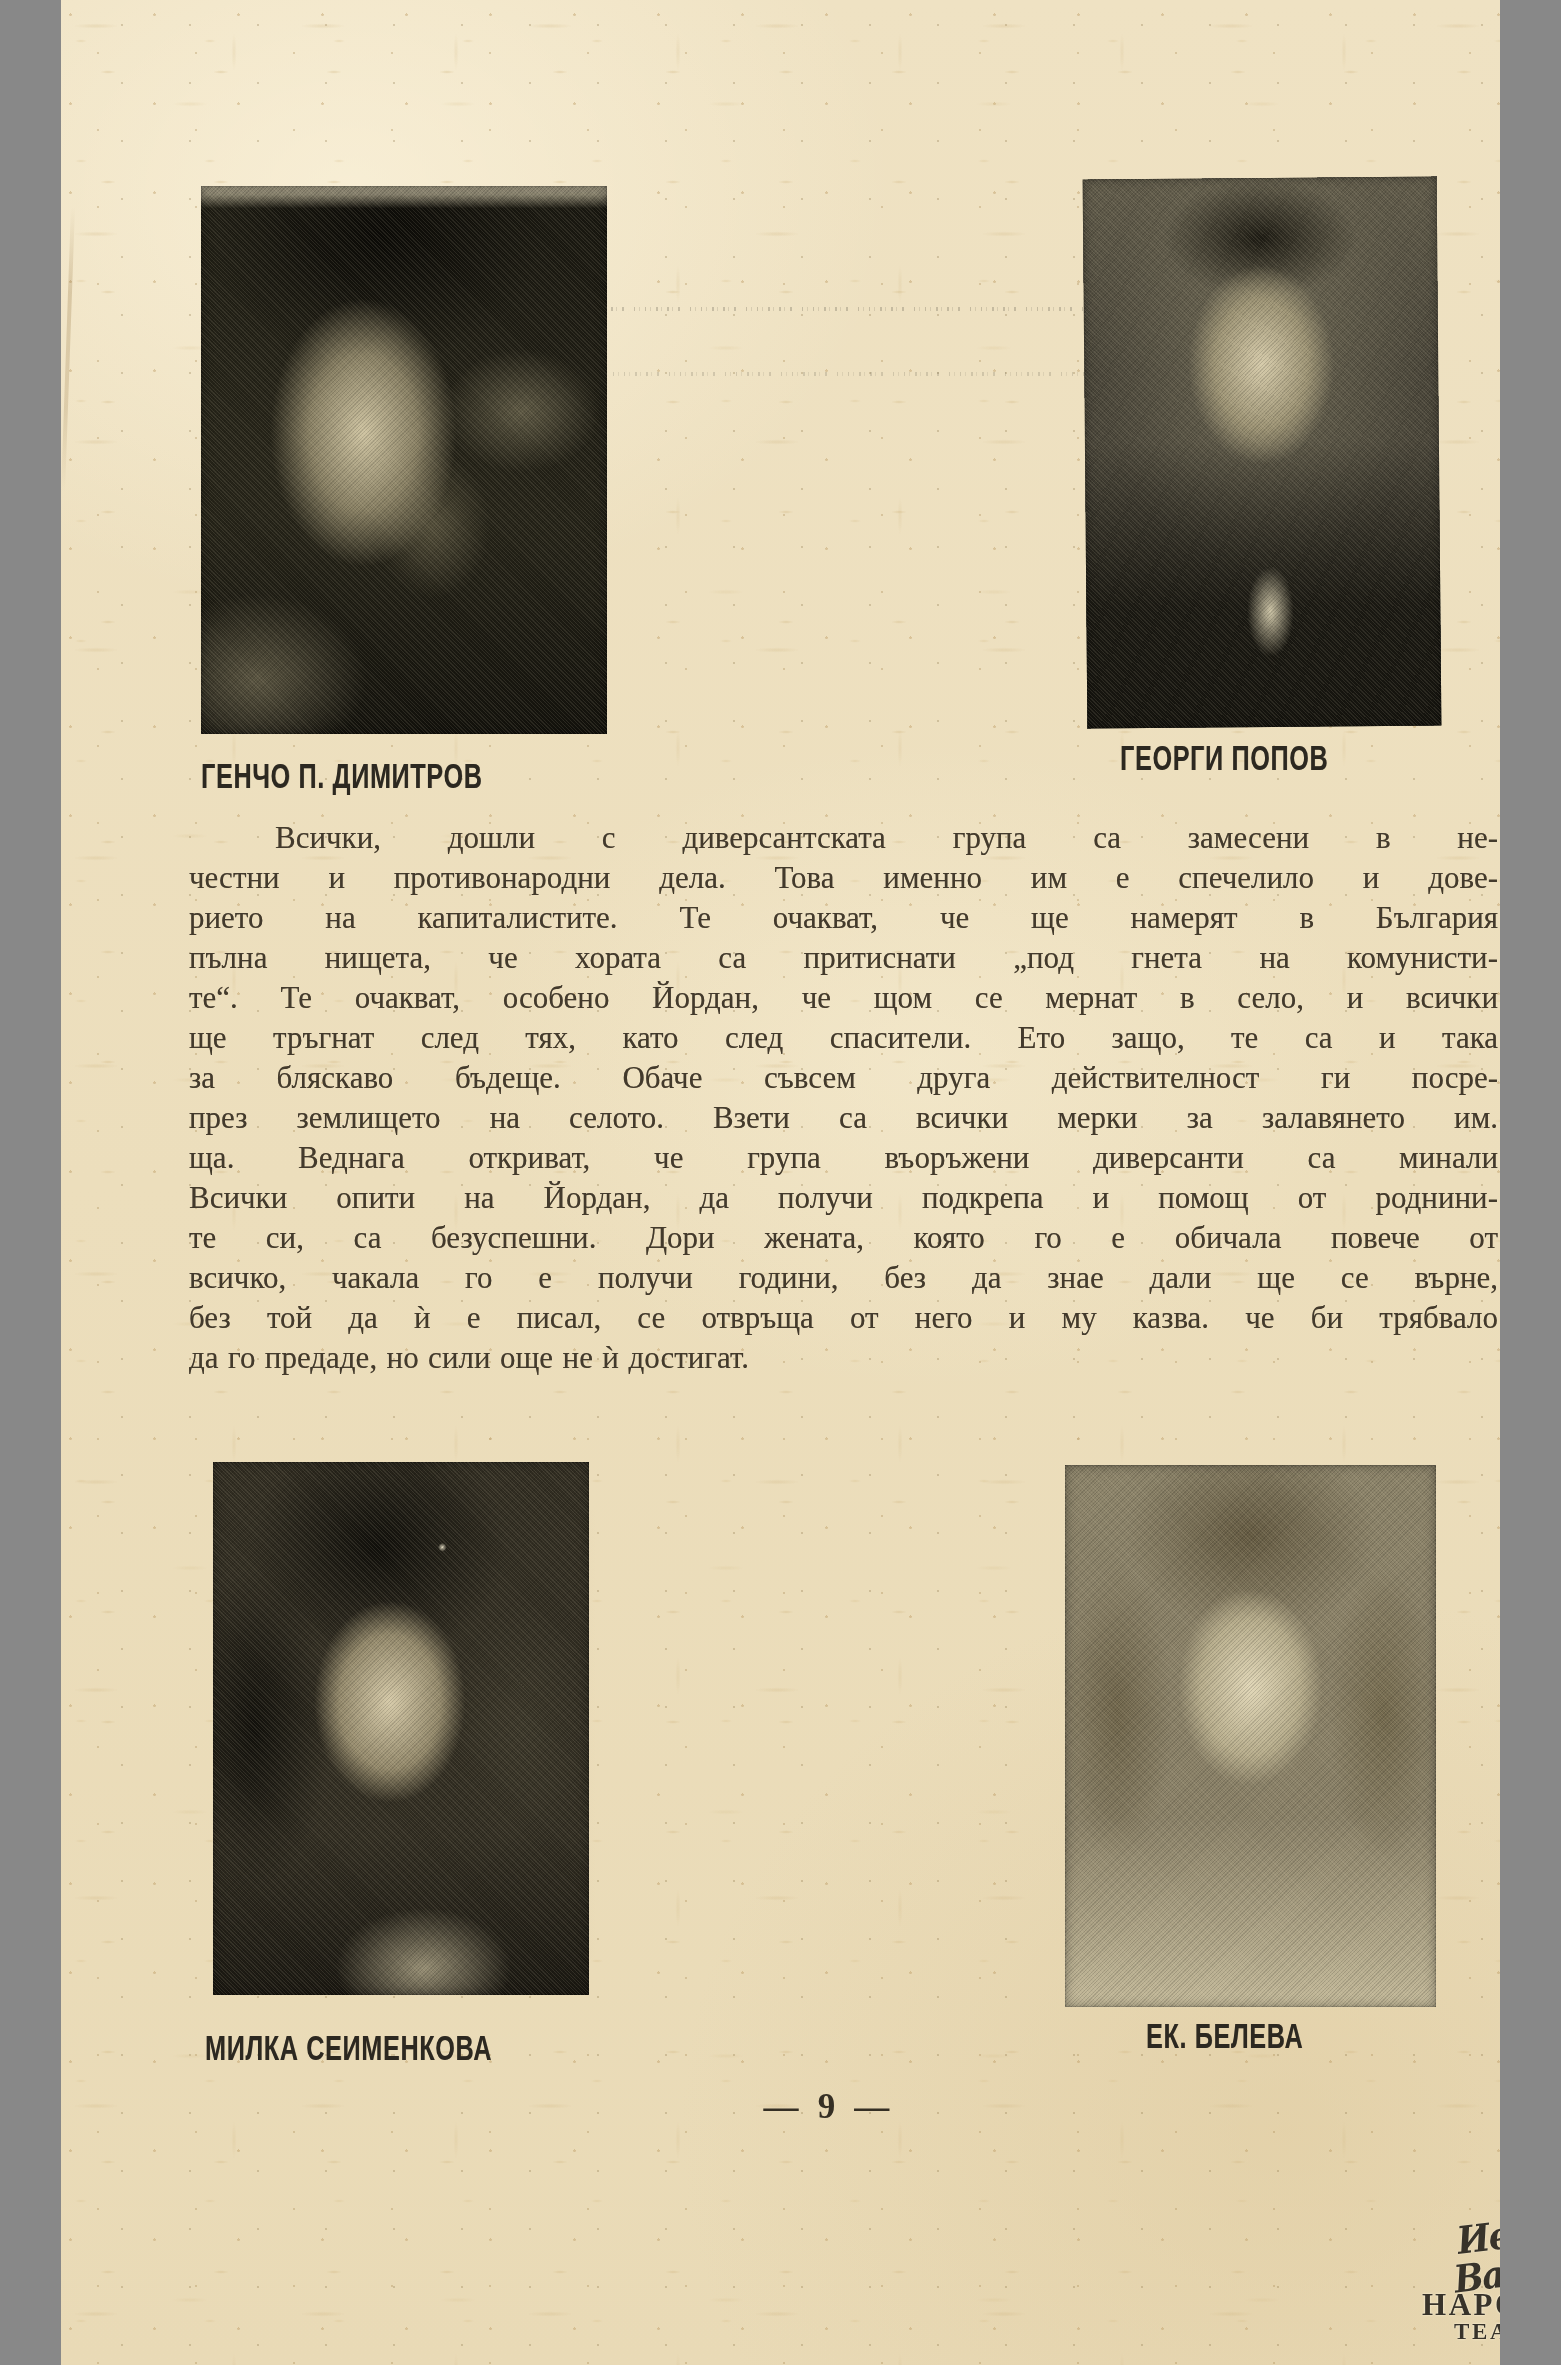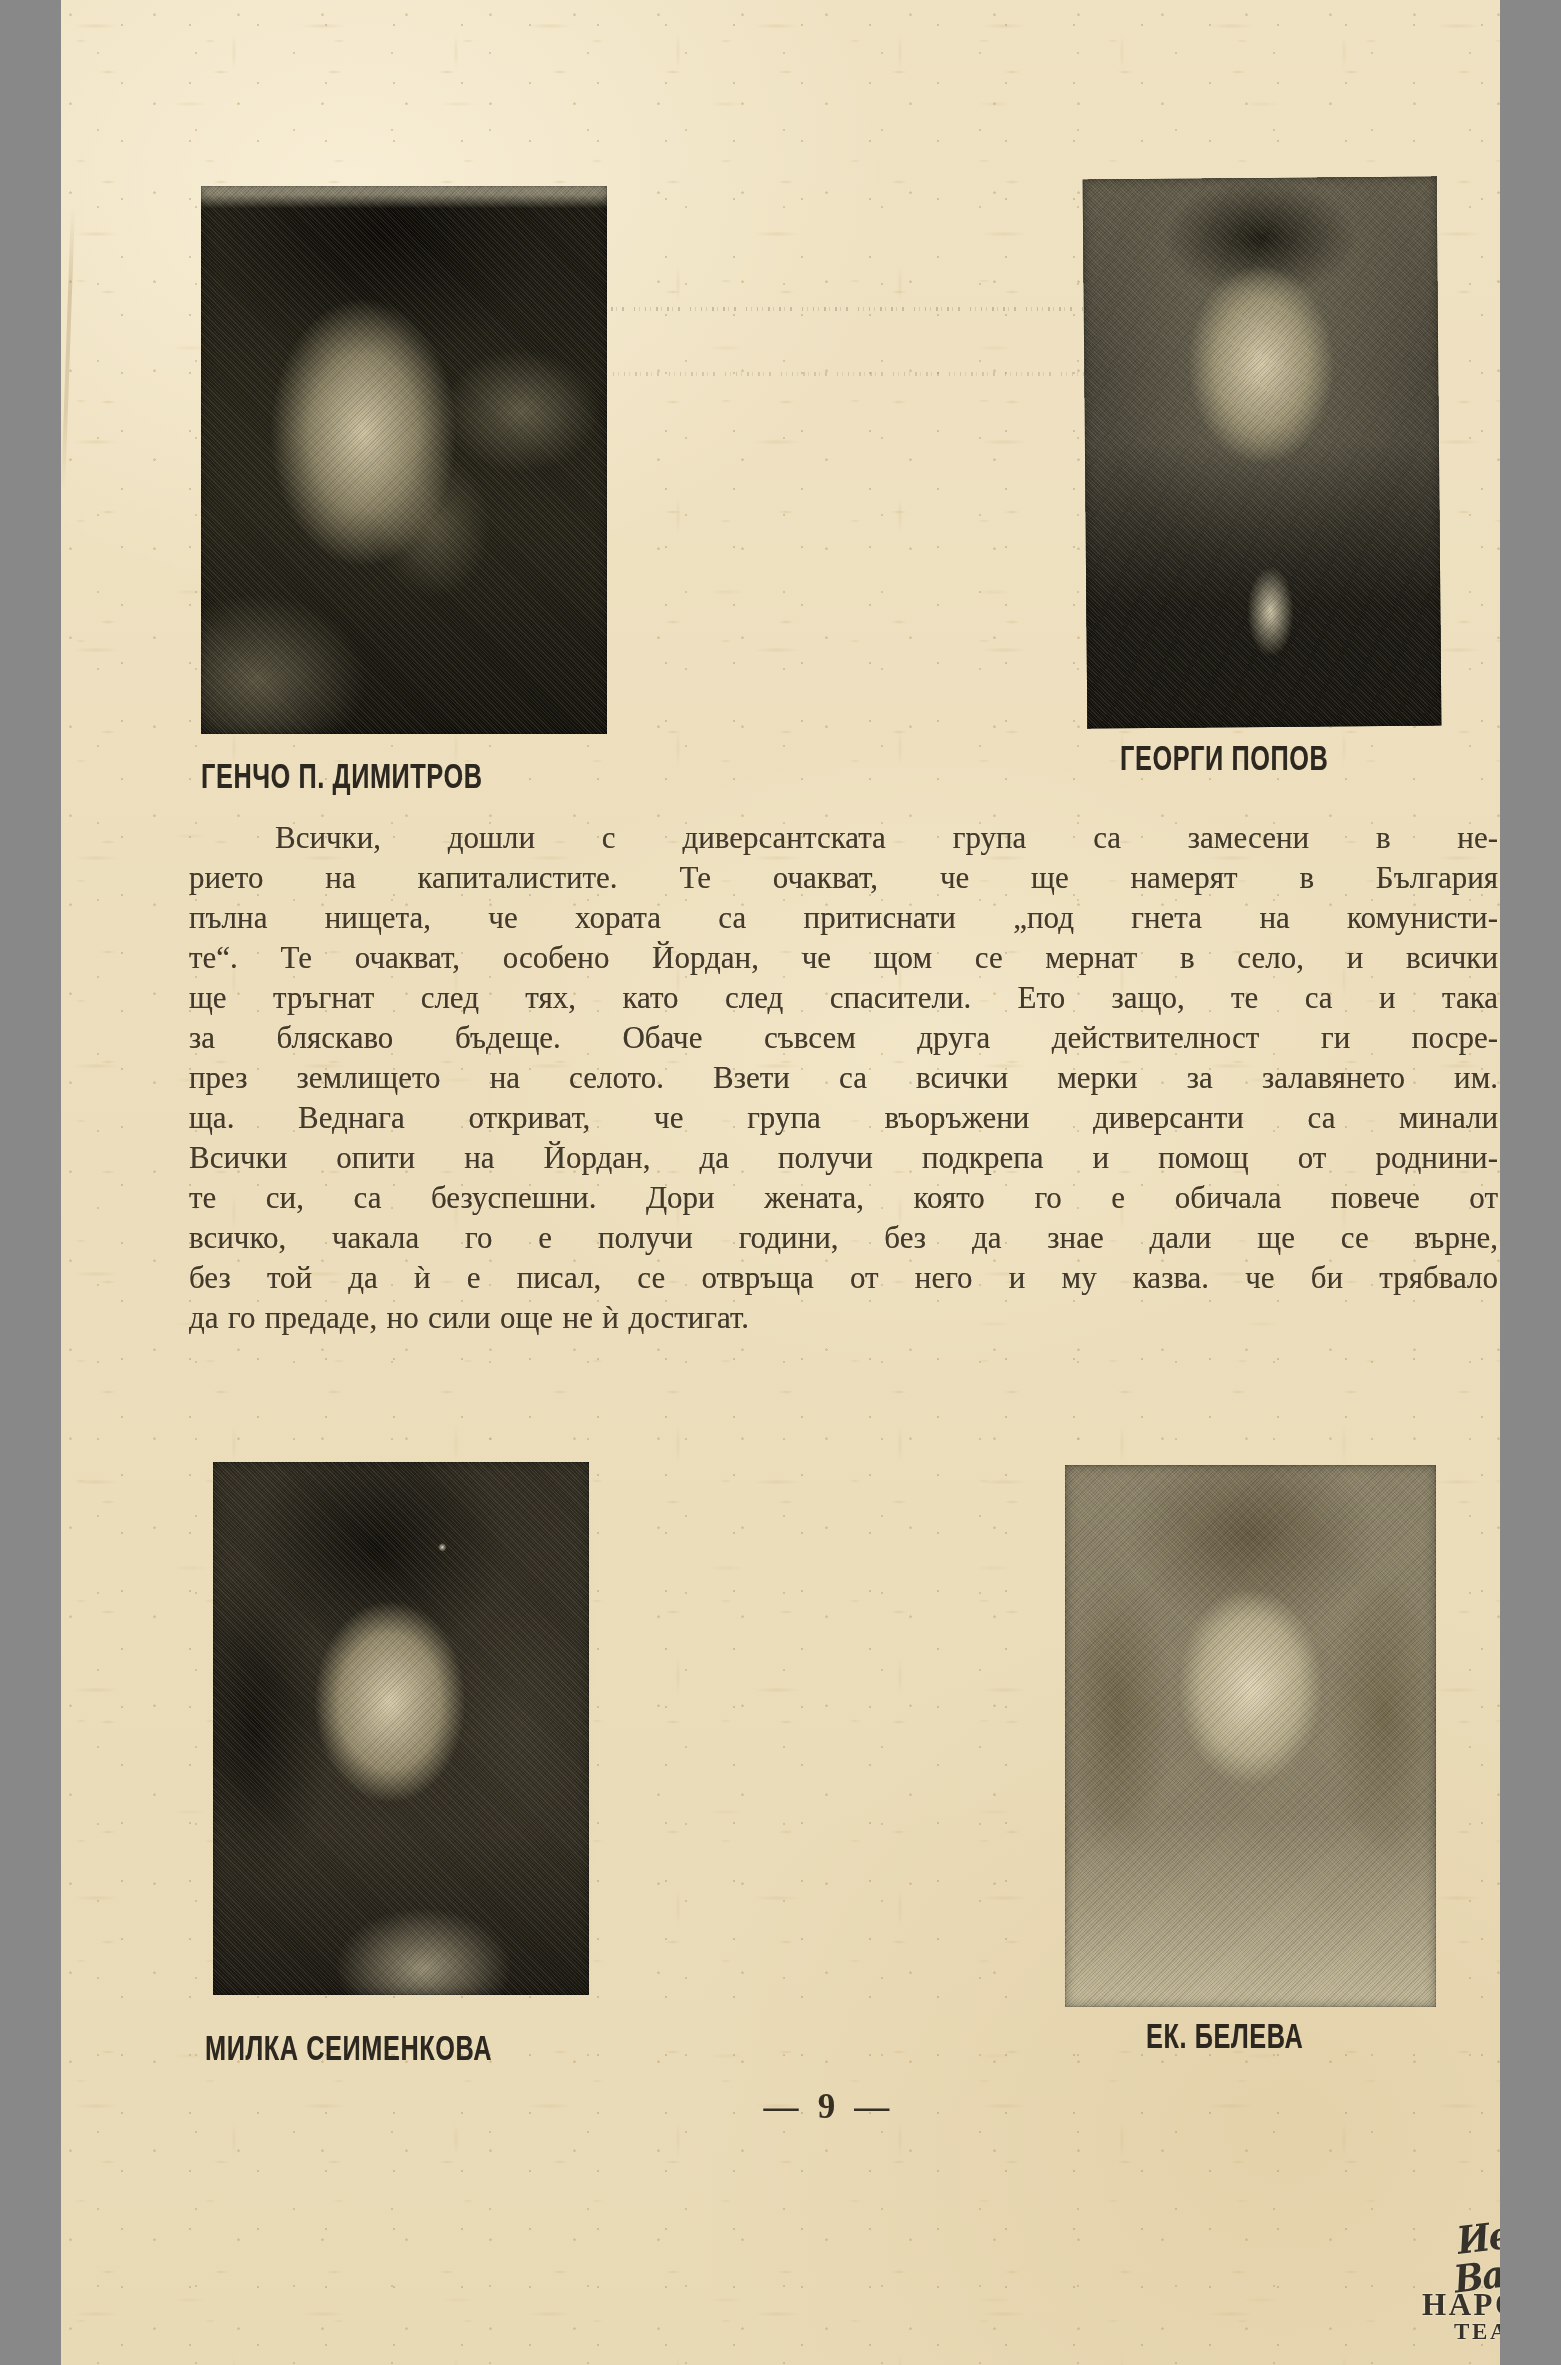--- a/index.html
+++ b/index.html
@@ -189,20 +189,21 @@
   <div class="photo photo-bl"></div>
   <div class="photo photo-br"></div>
 
   <div class="caption cap-tl">ГЕНЧО П. ДИМИТРОВ</div>
   <div class="caption cap-tr">ГЕОРГИ ПОПОВ</div>
   <div class="caption cap-bl">МИЛКА СЕИМЕНКОВА</div>
   <div class="caption cap-br">ЕК. БЕЛЕВА</div>
 
   <div class="bodytext">
     <div class="tline indent">Всички, дошли с диверсантската група са замесени в не-</div>
+    <div class="tline">честни и противонародни дела. Това именно им е спечелило и дове-</div>
     <div class="tline">рието на капиталистите. Те очакват, че ще намерят в България</div>
     <div class="tline">пълна нищета, че хората са притиснати „под гнета на комунисти-</div>
     <div class="tline">те“. Те очакват, особено Йордан, че щом се мернат в село, и всички</div>
     <div class="tline">ще тръгнат след тях, като след спасители. Ето защо, те са и така</div>
     <div class="tline">за бляскаво бъдеще. Обаче съвсем друга действителност ги посре-</div>
     <div class="tline">през землището на селото. Взети са всички мерки за залавянето им.</div>
     <div class="tline">ща. Веднага откриват, че група въоръжени диверсанти са минали</div>
     <div class="tline">Всички опити на Йордан, да получи подкрепа и помощ от роднини-</div>
     <div class="tline">те си, са безуспешни. Дори жената, която го е обичала повече от</div>
     <div class="tline">всичко, чакала го е получи години, без да знае дали ще се върне,</div>

